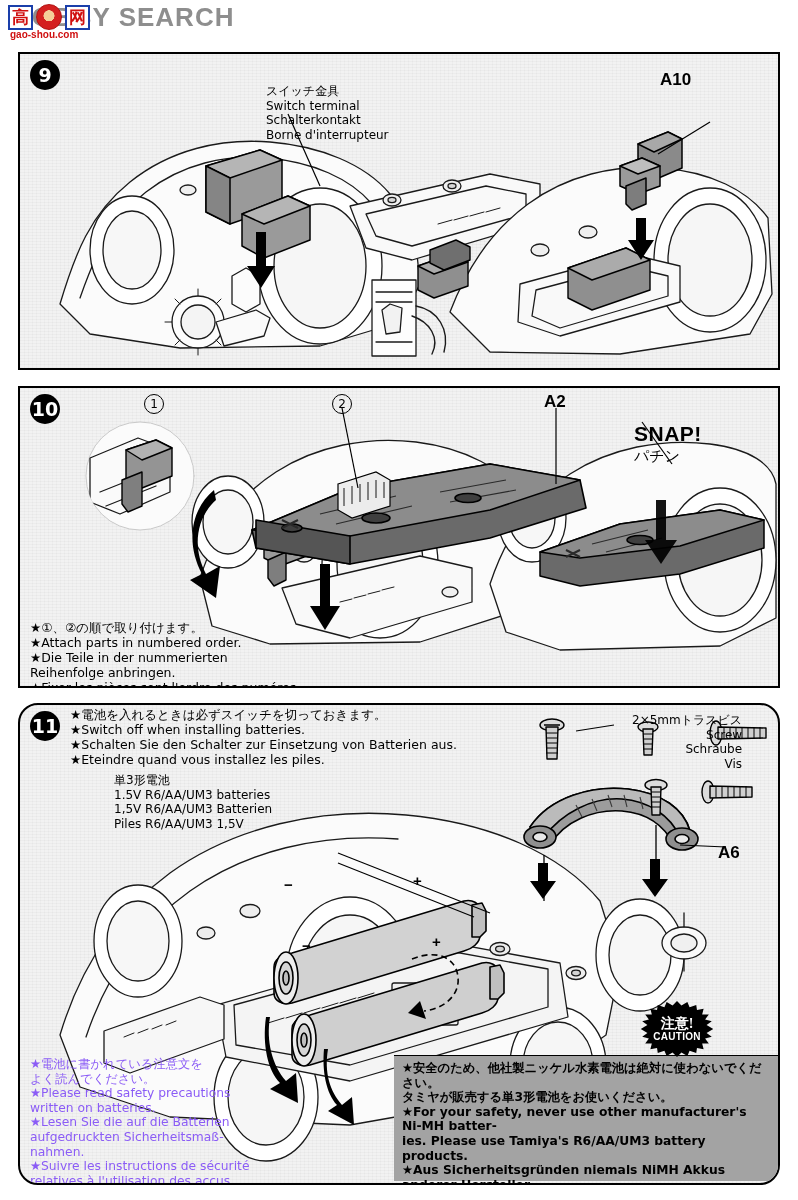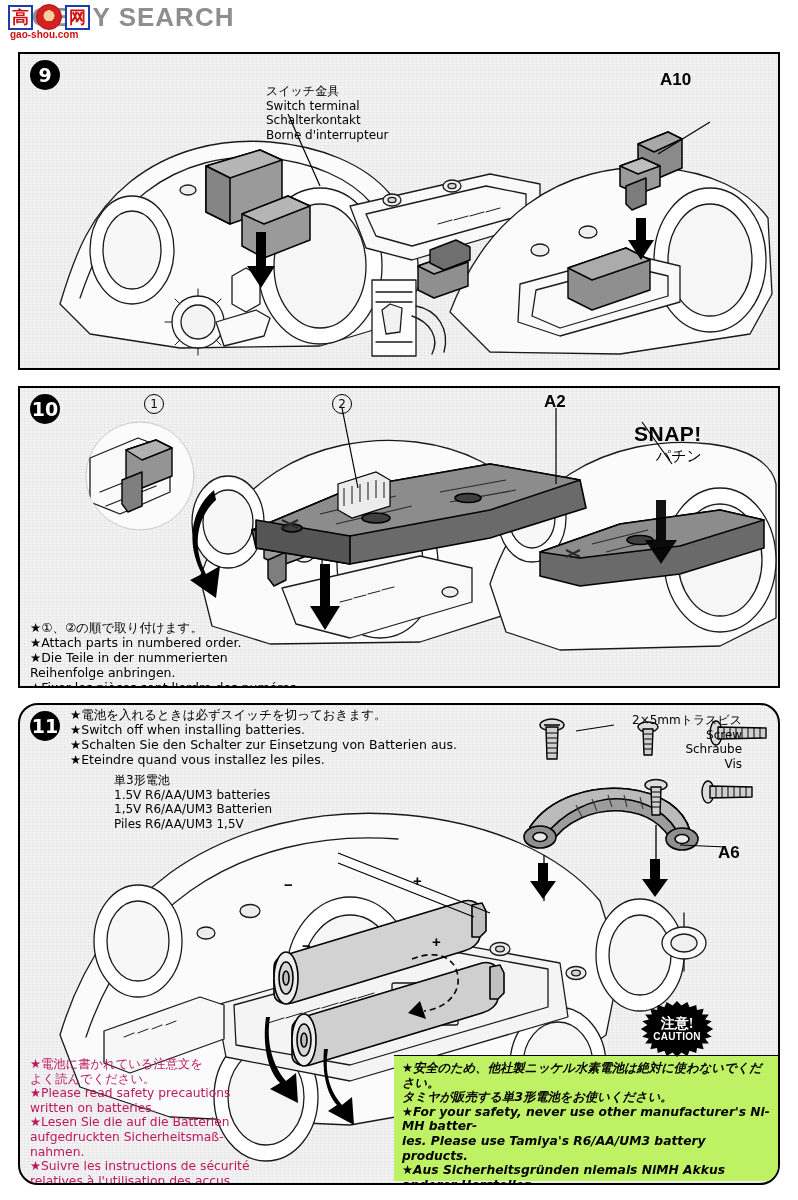--- a/index.html
+++ b/index.html
@@ -122,37 +122,36 @@
   .caution-badge .starburst {
     position: absolute; inset: 0; background: #000;
     clip-path: polygon(50% 0%,56% 8%,64% 2%,67% 11%,76% 7%,77% 16%,86% 14%,84% 24%,93% 24%,88% 33%,97% 36%,90% 43%,99% 50%,90% 57%,97% 64%,88% 67%,93% 76%,84% 76%,86% 86%,77% 84%,76% 93%,67% 89%,64% 98%,56% 92%,50% 100%,44% 92%,36% 98%,33% 89%,24% 93%,23% 84%,14% 86%,16% 76%,7% 76%,12% 67%,3% 64%,10% 57%,1% 50%,10% 43%,3% 36%,12% 33%,7% 24%,16% 24%,14% 14%,23% 16%,24% 7%,33% 11%,36% 2%,44% 8%);
   }
   .caution-badge .c-jp { position: relative; font-size: 14px; font-weight: bold; font-family: Liberation Serif, serif; line-height: 15px; }
   .caution-badge .c-en { position: relative; font-size: 10px; font-weight: bold; font-family: "Liberation Sans", sans-serif; letter-spacing: .3px; }
 
   
   .caution-box {
     position: absolute; z-index: 8;
-    background: #bef264;
+    background: #a3a3a3;
     border-top: 1.5px solid #000;
     padding: 5px 8px 6px 8px;
-    font-style: italic;
   }
   .caution-box p {
     margin: 0; font-size: 12.3px; line-height: 14.6px;
     font-family: "DejaVu Sans", "Liberation Sans", sans-serif;
     font-weight: bold; color: #000;
   }
   .caution-box p.jp { font-weight: bold; }
 
   .bottom-left-text {
     position: absolute; z-index: 8;
     font-size: 12.3px; line-height: 14.6px;
     font-family: "DejaVu Sans", "Liberation Sans", sans-serif;
-    white-space: pre-line; color: #be185d;
+    white-space: pre-line; color: #8b5cf6;
   }
 
   
   .bat-term {
     position: absolute; z-index: 6; font-size: 15px; font-weight: bold;
     font-family: "Liberation Sans", sans-serif; color: #000;
   }
 </style>
 </head>
 <body>
@@ -374,21 +373,21 @@
 
     <div class="tex"></div>
 
     <div class="step-badge" style="left:10px; top:6px;">10</div>
 
     <div class="circ-num" style="left:124px; top:6px;">1</div>
     <div class="circ-num" style="left:312px; top:6px;">2</div>
 
     <div class="part-code" style="left:524px; top:4px;">A2</div>
 
-    <div class="snap" style="left:614px; top:34px;text-align:right;">
+    <div class="snap" style="left:614px; top:34px;">
       <div class="s1">SNAP!</div>
       <div class="s2">パチン</div>
     </div>
 
     <div class="star-text" style="left:10px; top:232px; width:440px;">★①、②の順で取り付けます。
 ★Attach parts in numbered order.
 ★Die Teile in der nummerierten
 Reihenfolge anbringen.
 ★Fixer les pièces sont l'ordre des numéros.</div>
   </div>

